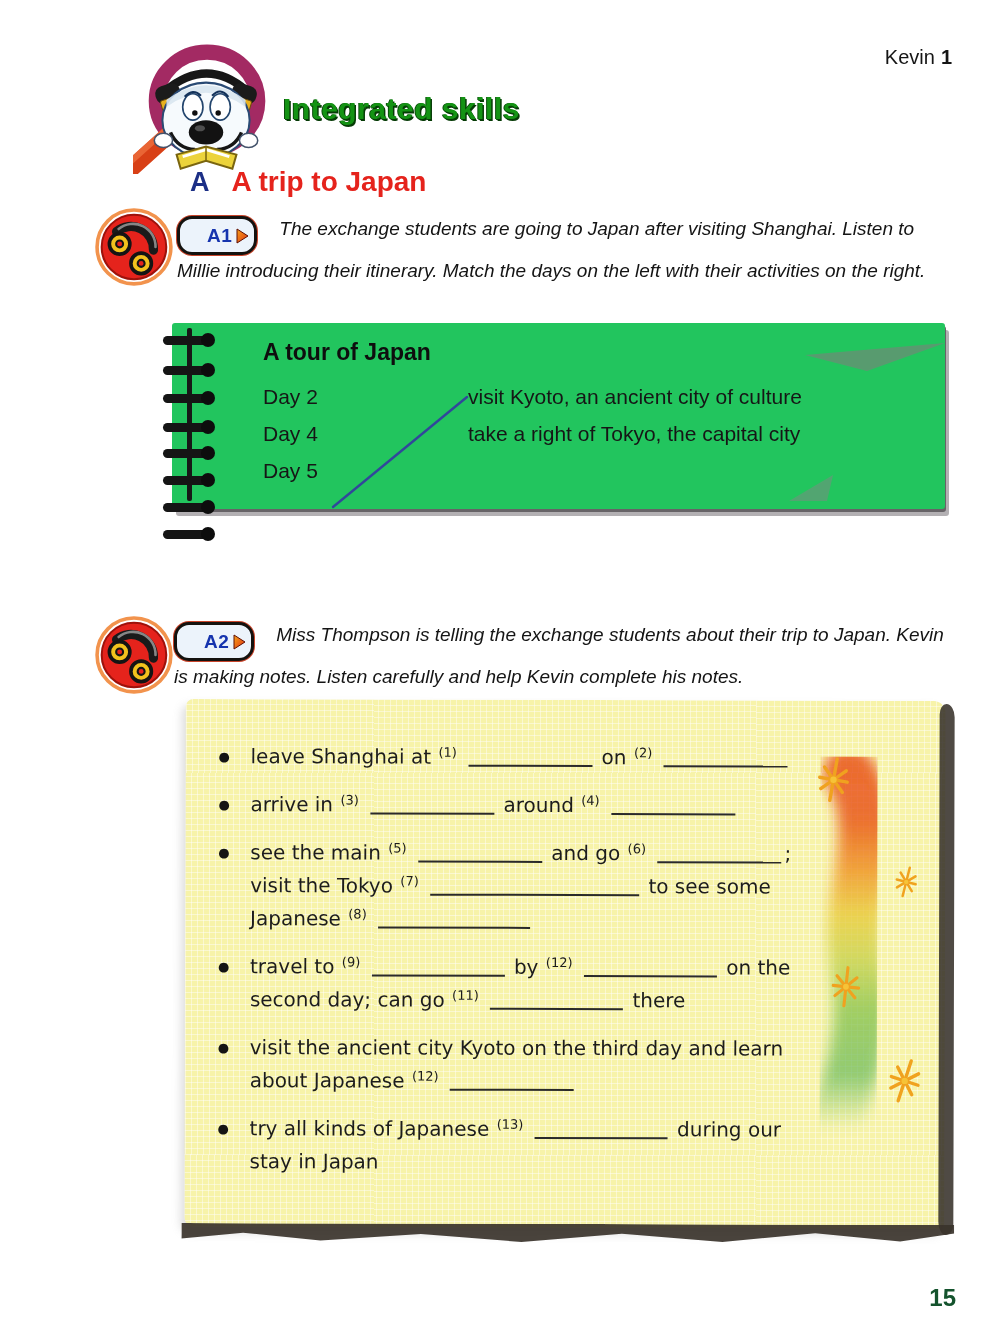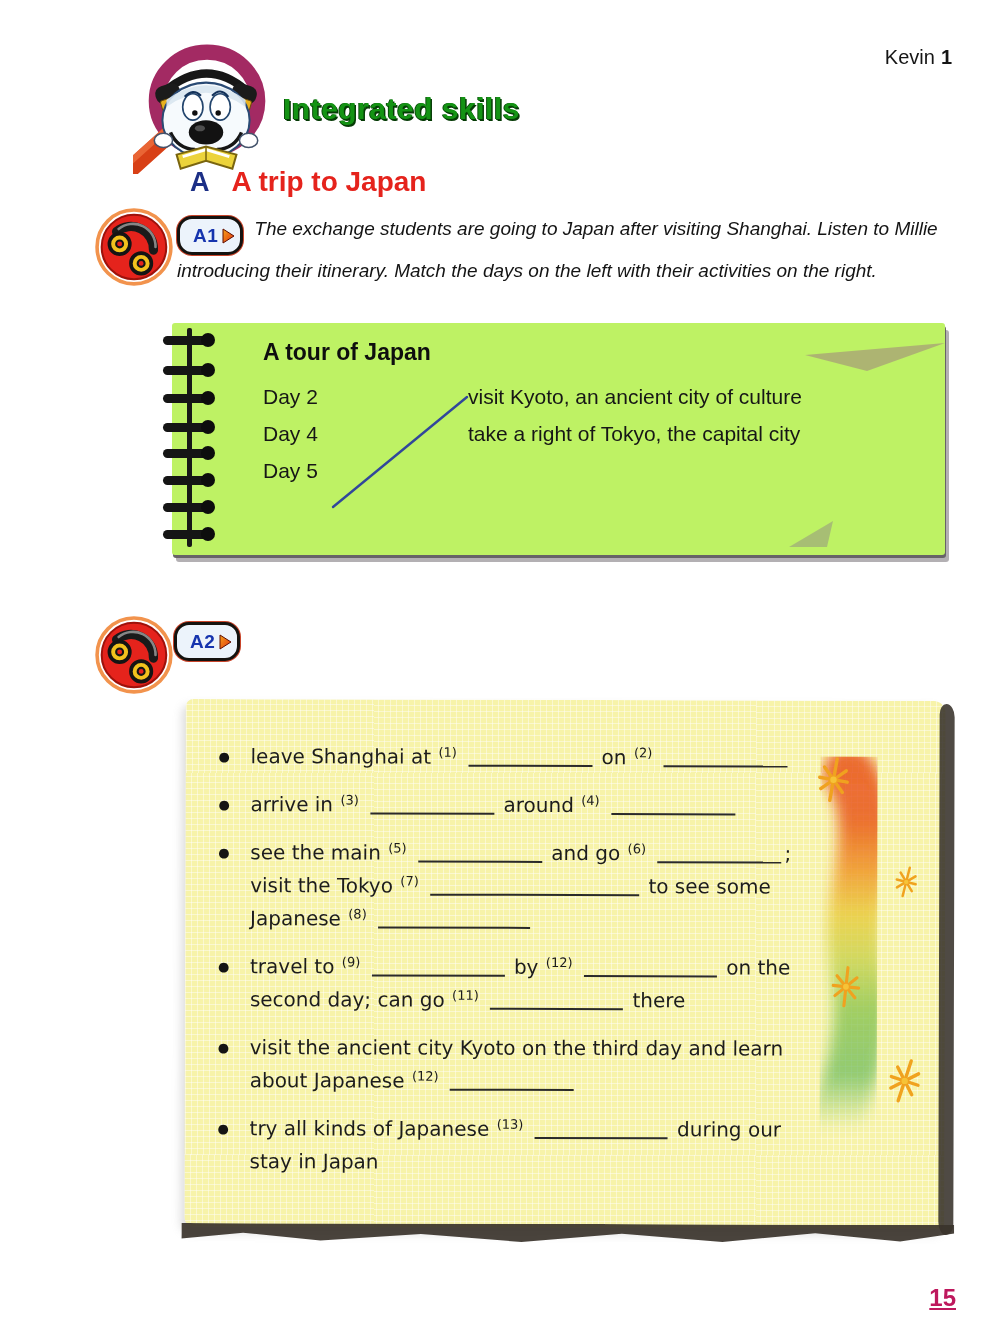--- a/index.html
+++ b/index.html
@@ -23,31 +23,31 @@
   
   .listen-icon{position:absolute;width:82px;height:82px;}
   .listen-icon.a1{left:94px;top:207px;}
   .listen-icon.a2{left:94px;top:615px;}
 
   
   .instr{position:absolute;margin:0;font-size:19px;line-height:31px;font-style:italic;color:#141414;}
   .instr.a1{left:177px;top:213px;width:775px;}
   .instr.a2{left:174px;top:619px;width:785px;}
   .badge{
-    display:inline-flex;align-items:center;vertical-align:-7px;margin-right:11px;
+    display:inline-flex;align-items:center;vertical-align:-7px;margin-right:22px;
     border:3px solid #14120f;border-radius:15px;background:#ecf3fb;
-    padding:1px 5px 1px 13px;font-style:normal;box-shadow:0 0 0 1px #c8442a;
+    padding:1px 5px 1px 27px;font-style:normal;box-shadow:0 0 0 1px #c8442a;
   }
   .badge-label{font-size:19px;font-weight:700;color:#1634ae;letter-spacing:.5px;margin-right:4px;}
   .badge svg{display:block;}
 
   
   .tour-note{
-    position:absolute;left:172px;top:323px;width:773px;height:232px;
-    background:#bef264;border-radius:3px;
+    position:absolute;left:172px;top:323px;width:773px;height:186px;
+    background:#22c55e;border-radius:3px;
     box-shadow:4px 7px 0 rgba(104,98,104,.5), 1px 3px 0 rgba(52,48,52,.75);
   }
   .tour-binding-bar{position:absolute;left:15px;top:5px;bottom:8px;width:5px;background:#171717;border-radius:2px;}
   .ring{position:absolute;left:-9px;width:49px;height:9px;background:#151515;border-radius:5px;}
   .ring::after{content:'';position:absolute;right:-3px;top:-2.5px;width:14px;height:14px;border-radius:50%;background:#0d0d0d;}
   .fold{position:absolute;opacity:.45;}
   .tour-content{position:absolute;left:91px;top:16px;right:20px;}
   .tour-title{font-size:23px;font-weight:700;color:#0e0e0e;margin:0 0 12px 0;}
   .tour-rows{}
   .tour-row{display:grid;grid-template-columns:205px 1fr;height:37px;align-items:center;font-size:21px;color:#161616;}
@@ -76,21 +76,21 @@
   .streak-svg{position:absolute;left:616px;top:56px;pointer-events:none;}
   .sparkle{position:absolute;pointer-events:none;}
   .note-list{position:absolute;left:0;top:41px;right:118px;}
   .note-item{margin-bottom:15px;}
   .note-line{position:relative;padding-left:65px;line-height:33px;font-size:20px;color:#1c1c1c;
              font-family:"DejaVu Sans", sans-serif;}
   .bullet{position:absolute;left:33px;top:0;font-size:13px;color:#141414;}
   .blank{display:inline-block;height:14px;border-bottom:2px solid #2a2a2a;vertical-align:-3px;margin:0 3px;}
   sup.ref{font-size:13px;vertical-align:7px;line-height:0;margin:0 2px 0 1px;font-weight:400;}
 
-  .page-number{position:absolute;right:44px;bottom:24px;font-size:24px;font-weight:700;color:#be185d;text-decoration:underline;}
+  .page-number{position:absolute;right:44px;bottom:24px;font-size:24px;font-weight:700;color:#14532d;}
 </style>
 </head>
 <body>
 
 <div class="unit-tag"><span>Kevin</span><b>1</b></div>
 
 <svg class="mascot" viewBox="0 0 142 128" aria-hidden="true">
   <ellipse cx="73" cy="56" rx="50" ry="48" fill="none" stroke="#a32a63" stroke-width="15"></ellipse>
   <g transform="rotate(-42 30 96)">
     <rect x="-16" y="86" width="74" height="17" rx="3" fill="#d84016"></rect>
@@ -204,21 +204,21 @@
   <circle cx="46" cy="55" r="10" fill="#f2c21d" stroke="#141414" stroke-width="3.5"></circle>
   <circle cx="46" cy="55" r="3.4" fill="#e5231c" stroke="#141414" stroke-width="2"></circle>
 </svg>
 
 <p class="instr a2">
   <span class="badge">
     <span class="badge-label">A2</span>
     <svg width="13" height="16" viewBox="0 0 13 16">
         <polygon points="1,1 12,8 1,15" fill="url(#pg1)" stroke="#5f0e04" stroke-width="1"></polygon>
       </svg>
-  </span>
+  </span><span class="instr-text">Miss Thompson is telling the exchange students about their trip to Japan. Kevin is making notes. Listen carefully and help Kevin complete his notes.</span>
 </p>
 
 <div class="kevin-note">
   <div class="torn-right"></div>
   <div class="torn-bottom"></div>
   <svg class="streak-svg" width="130" height="390" viewBox="0 0 130 390">
     <defs>
       <linearGradient id="streakg" x1="0" y1="0" x2="0" y2="1">
         <stop offset="0" stop-color="#e84812" stop-opacity=".9"></stop>
         <stop offset="0.14" stop-color="#e85816" stop-opacity=".95"></stop>

